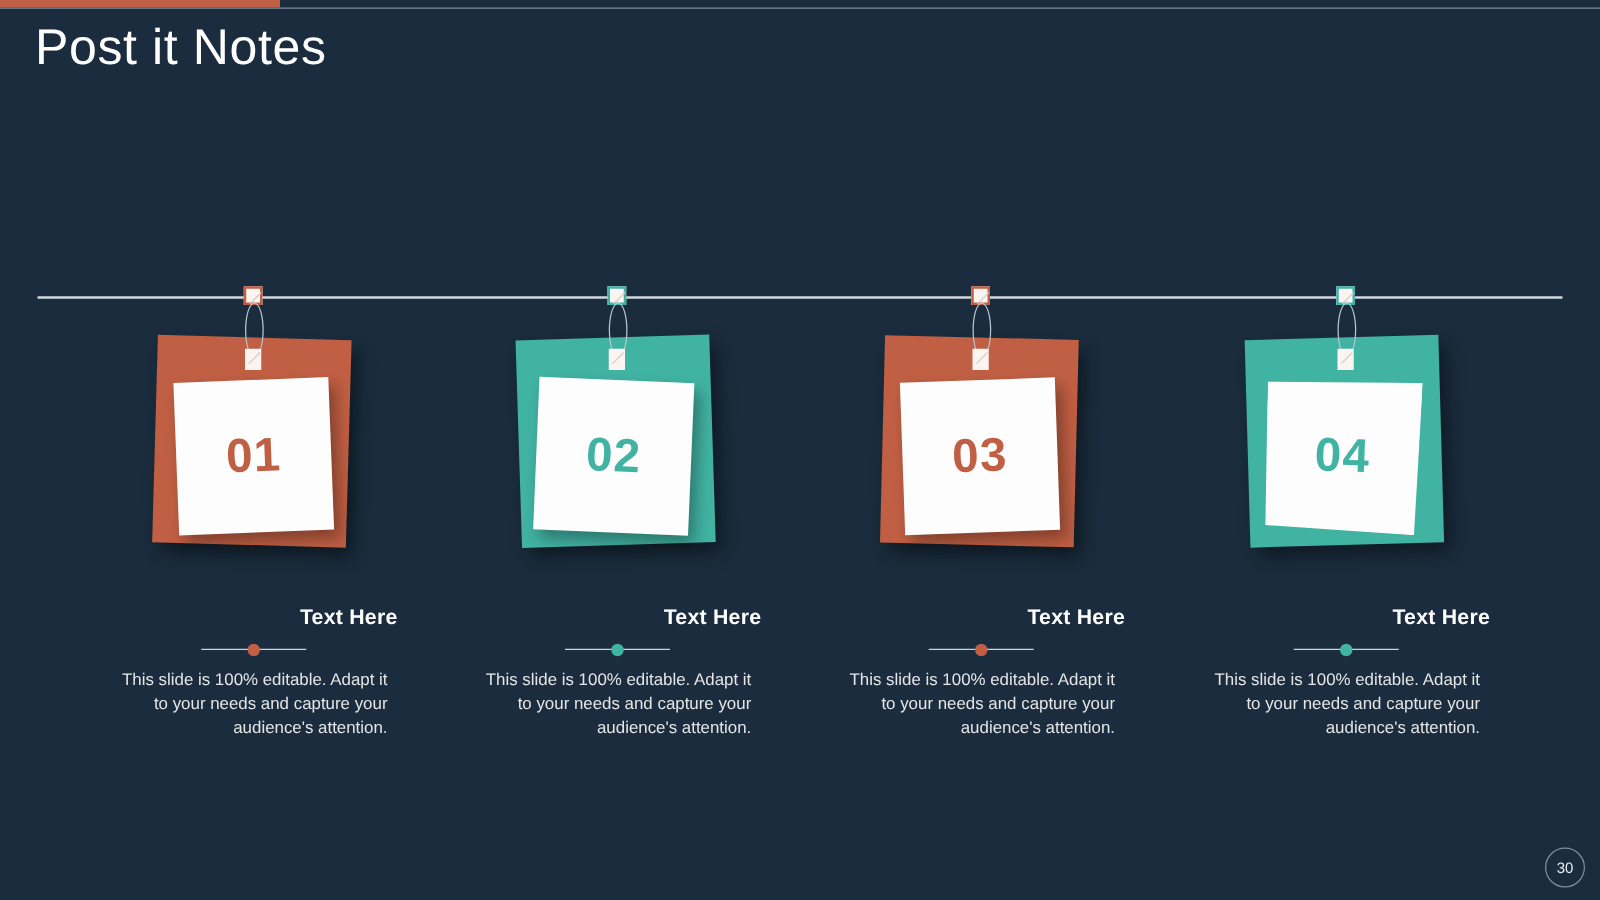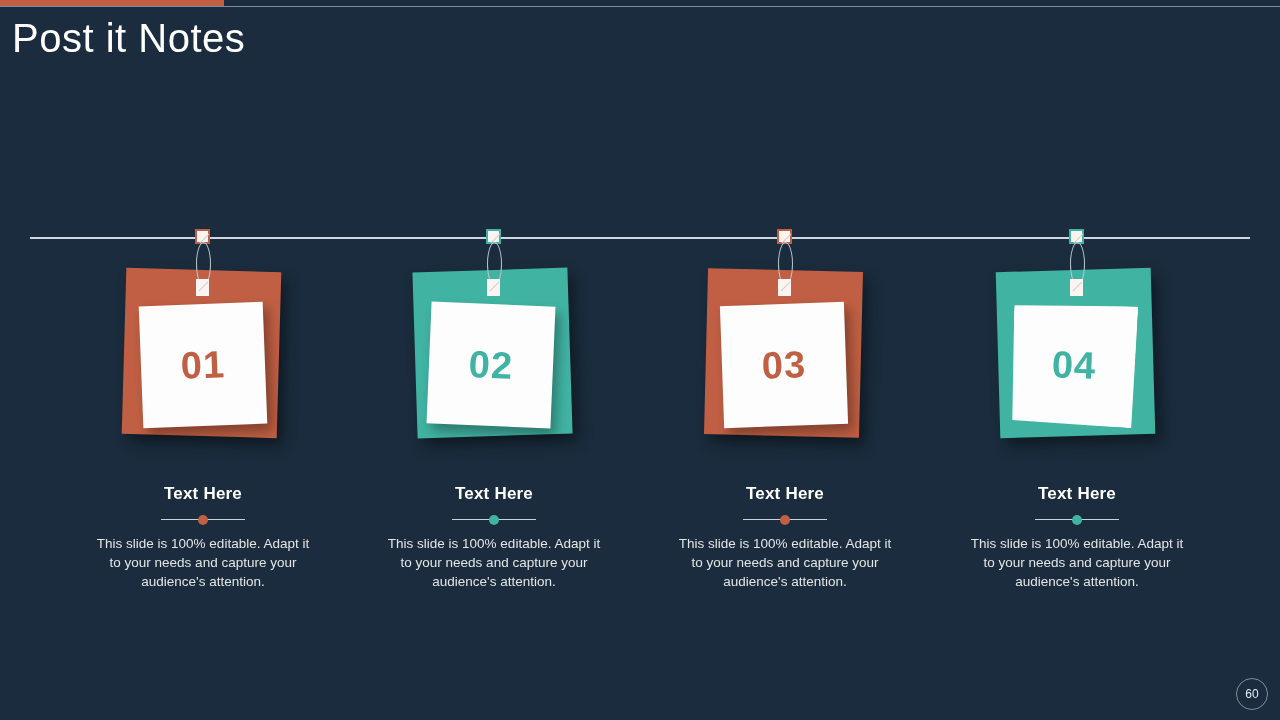--- a/index.html
+++ b/index.html
@@ -28,21 +28,21 @@
     left: 0; top: 6px;
     width: 1280px; height: 1px;
     background: #9fb0bd;
     opacity: .75;
     z-index: 4;
   }
 
   
   .slide-title {
     position: absolute;
-    left: 12px; top: 16px;
+    left: 28px; top: 16px;
     font-size: 40px;
     font-weight: 300;
     letter-spacing: .5px;
     color: #ffffff;
     white-space: nowrap;
   }
 
   
   .rail {
     position: absolute;
@@ -154,21 +154,21 @@
   
   .texts {
     position: absolute;
     left: 0; top: 484px;
     width: 1280px;
   }
   .textblock {
     position: absolute;
     top: 0;
     width: 230px;
-    text-align: center;
+    text-align: right;
   }
   .textblock.c0 { left: 88px; }
   .textblock.c1 { left: 379px; }
   .textblock.c2 { left: 670px; }
   .textblock.c3 { left: 962px; }
 
   .tb-head {
     font-size: 17px;
     font-weight: bold;
     color: #ffffff;
@@ -325,13 +325,13 @@
     <div class="tb-head">Text Here</div>
     <div class="tb-div">
       <div class="tb-div-line"></div>
       <div class="tb-div-dot" style="background: rgb(65, 179, 163);"></div>
     </div>
     <div class="tb-body">This slide is 100% editable. Adapt it to your needs and capture your audience's attention.</div>
   </div>
 
 </div>
 
-<div class="page-badge">60</div>
+<div class="page-badge">30</div>
 
 </body></html>

